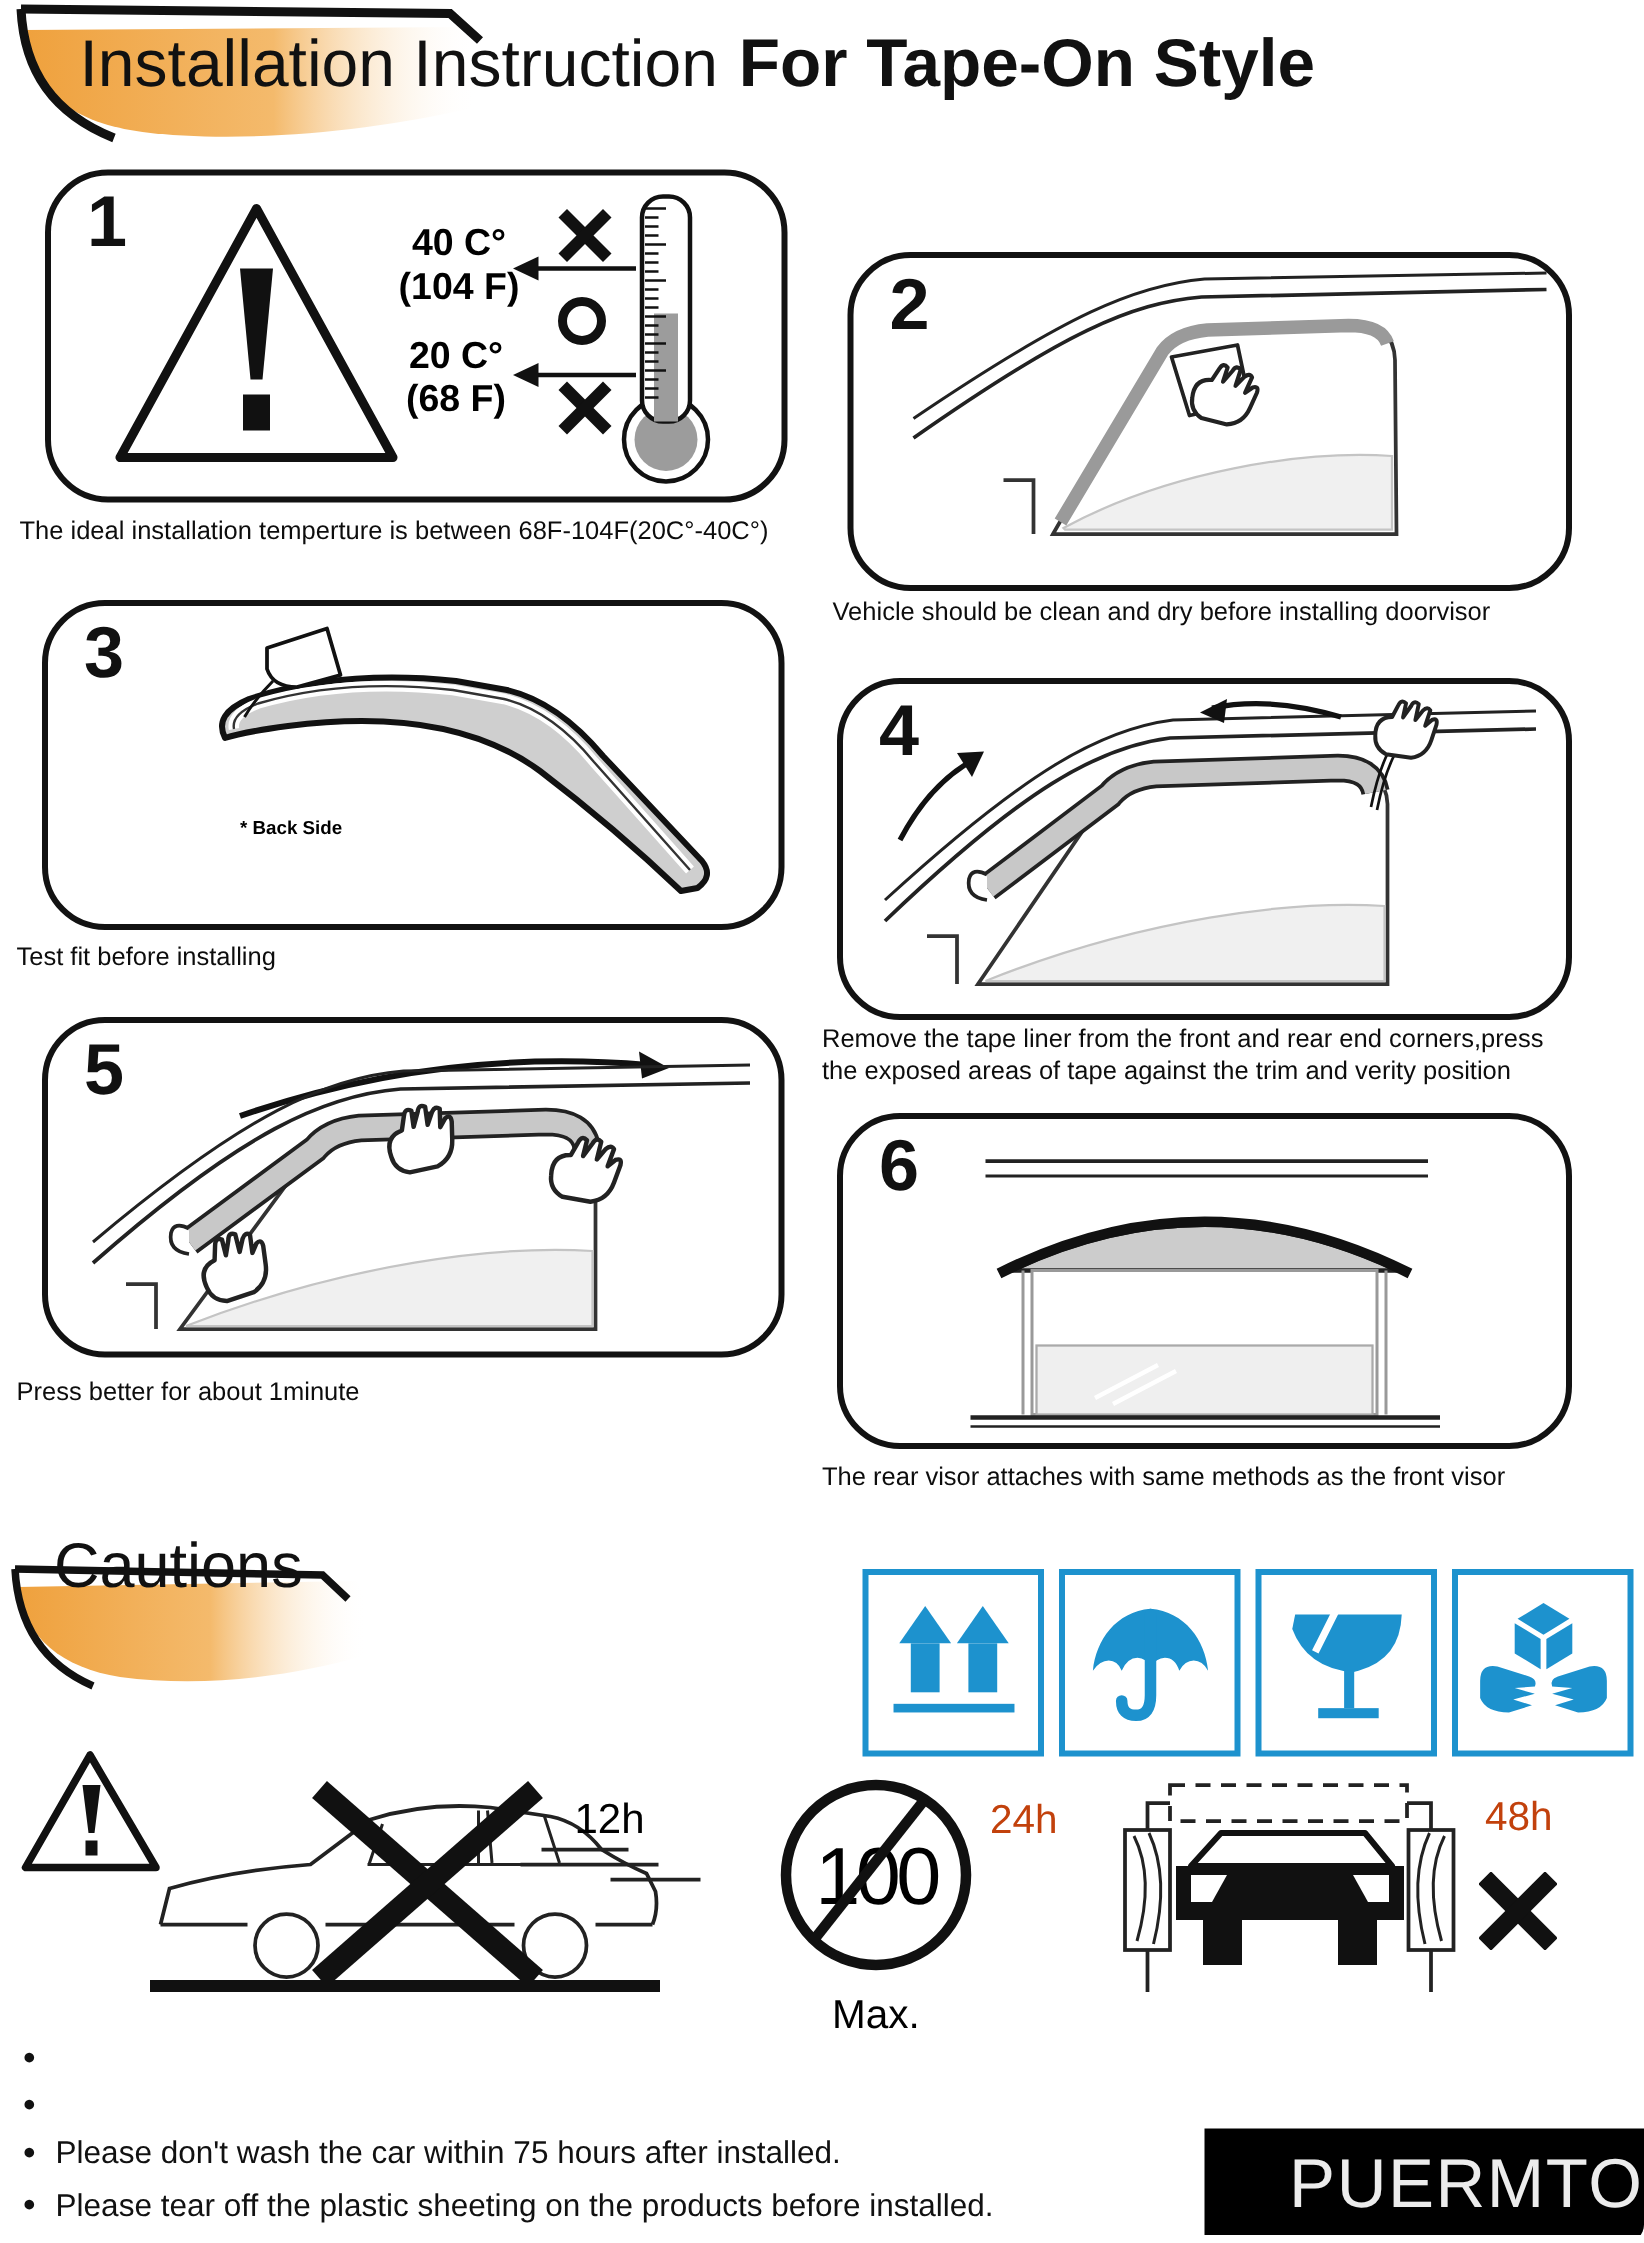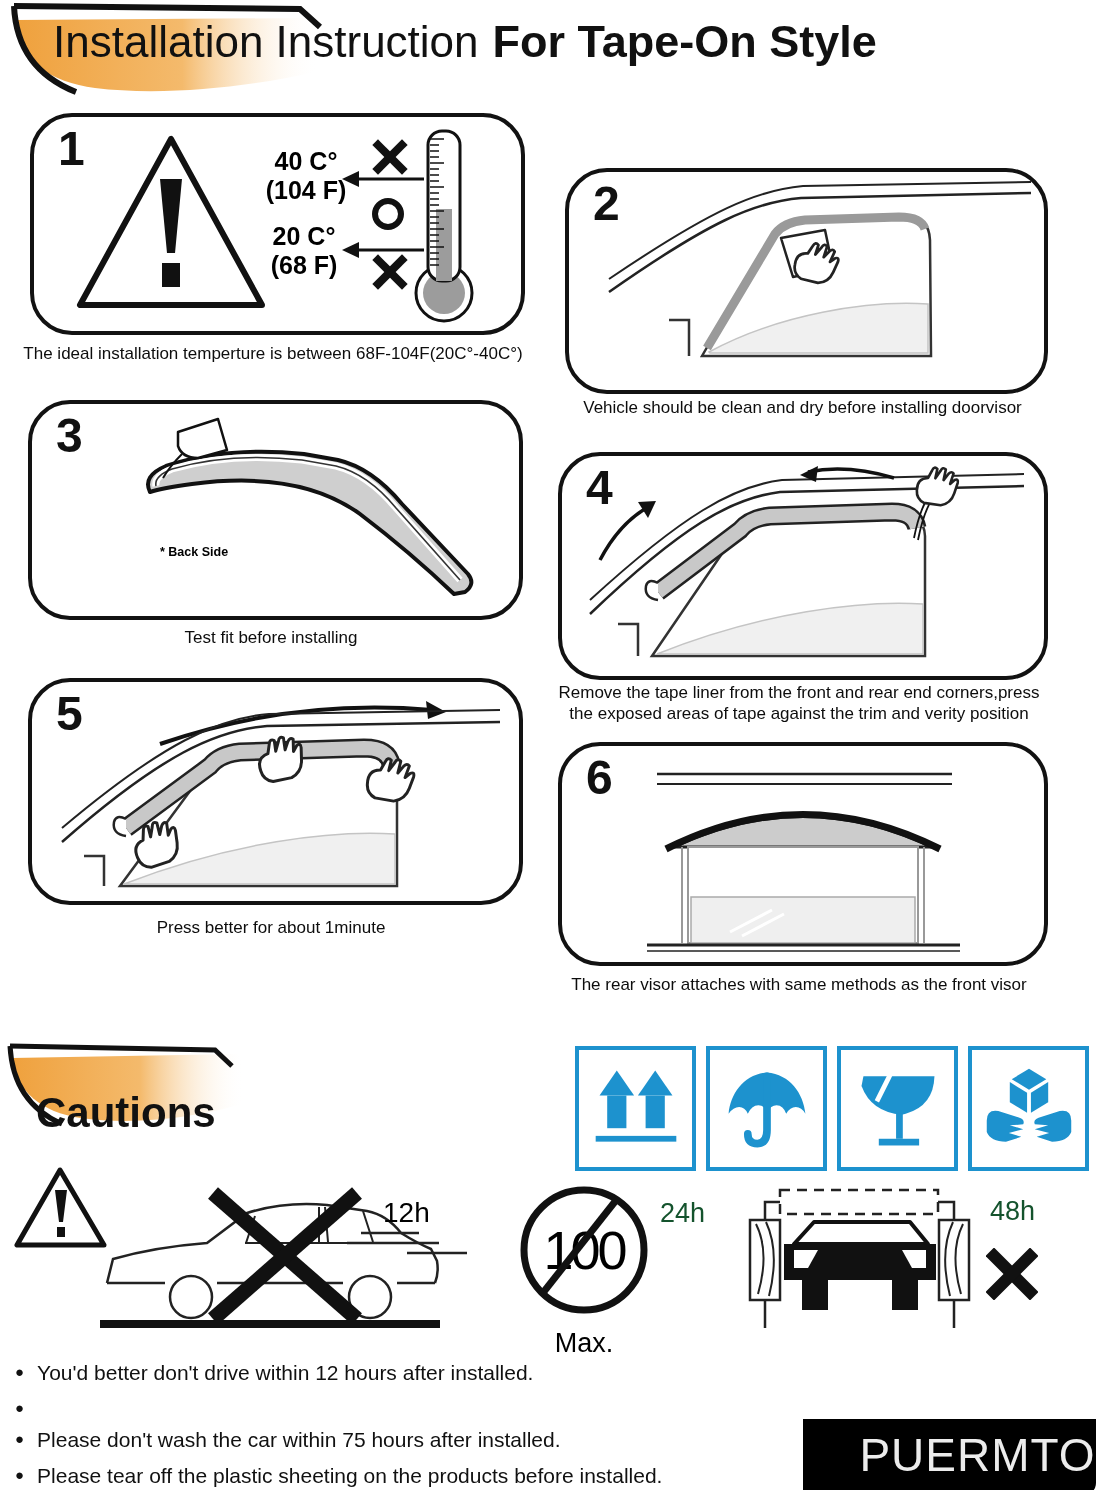--- a/index.html
+++ b/index.html
@@ -3,29 +3,29 @@
 <meta charset="utf-8">
 <style>
   html,body{margin:0;padding:0;background:#fff;}
   #page{position:relative;width:1096px;height:1495px;background:#fff;overflow:hidden;
         font-family:"Liberation Sans",sans-serif;color:#111;border-radius:12px;}
   svg{display:block;}
   svg text{font-family:"Liberation Sans",sans-serif;}
   .abs{position:absolute;}
   .panel{position:absolute;border:4px solid #121212;border-radius:42px;background:#fff;}
   .stepnum{position:absolute;left:24px;top:8px;font-size:48px;font-weight:bold;line-height:1;}
-  .caption{position:absolute;text-align:center;font-size:17px;line-height:1.25;color:#0d0d0d;}
+  .caption{position:absolute;font-size:17px;line-height:1.25;color:#0d0d0d;}
   .panel-art{position:absolute;left:0;top:0;width:100%;height:100%;}
   .title-row{position:absolute;left:53px;top:16px;white-space:nowrap;}
   .title-reg{font-size:44px;font-weight:400;letter-spacing:0px;}
   .title-bold{font-size:45px;font-weight:bold;margin-left:14px;letter-spacing:0px;}
-  .cautions-title{position:absolute;left:36px;top:1089px;font-size:42px;font-weight:700;text-align:center;}
+  .cautions-title{position:absolute;left:36px;top:1020px;font-size:42px;font-weight:400;text-align:center;}
   .pkg{position:absolute;top:1046px;width:113px;height:117px;border:4px solid #1D92CE;
        background:#fff;display:flex;align-items:center;justify-content:center;}
-  .hlabel{position:absolute;font-size:27px;color:#14532d;}
+  .hlabel{position:absolute;font-size:27px;color:#c2410c;}
   .bullets{position:absolute;left:10px;top:1360px;width:800px;}
   .bullet-row{display:flex;align-items:flex-start;margin-bottom:10px;font-size:21px;line-height:1.22;}
   .bullet-dot{font-size:15px;margin:3px 13px 0 5px;}
   .brand{position:absolute;left:803px;top:1419px;width:293px;height:71px;background:#000;
          display:flex;align-items:center;justify-content:center;padding-left:28px;}
   .brand span{color:#ececec;font-size:46px;letter-spacing:1px;}
 </style>
 </head>
 <body>
 
@@ -281,21 +281,20 @@
   <svg class="abs" style="left:986px;top:1248px" width="52" height="52" viewBox="0 0 52 52">
     <g stroke="#111" stroke-width="12" stroke-linecap="square">
       <line x1="8" y1="8" x2="44" y2="44"></line>
         <line x1="44" y1="8" x2="8" y2="44"></line>
     </g>
   </svg>
 
   <div class="bullets">
     <div class="bullet-row">
       <span class="bullet-dot">●</span>
-      <span>You'd better don't drive within 12 hours after installed.</span>
     </div>
     <div class="bullet-row">
       <span class="bullet-dot">●</span>
     </div>
     <div class="bullet-row">
       <span class="bullet-dot">●</span>
       <span>Please don't wash the car within 75 hours after installed.</span>
     </div>
     <div class="bullet-row">
       <span class="bullet-dot">●</span>

